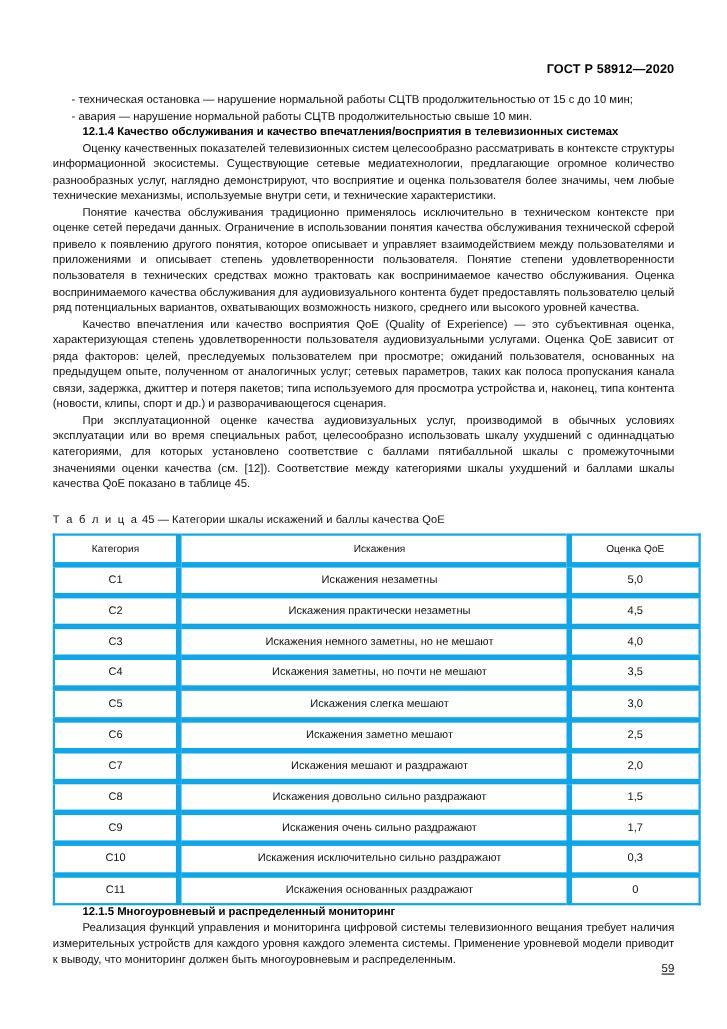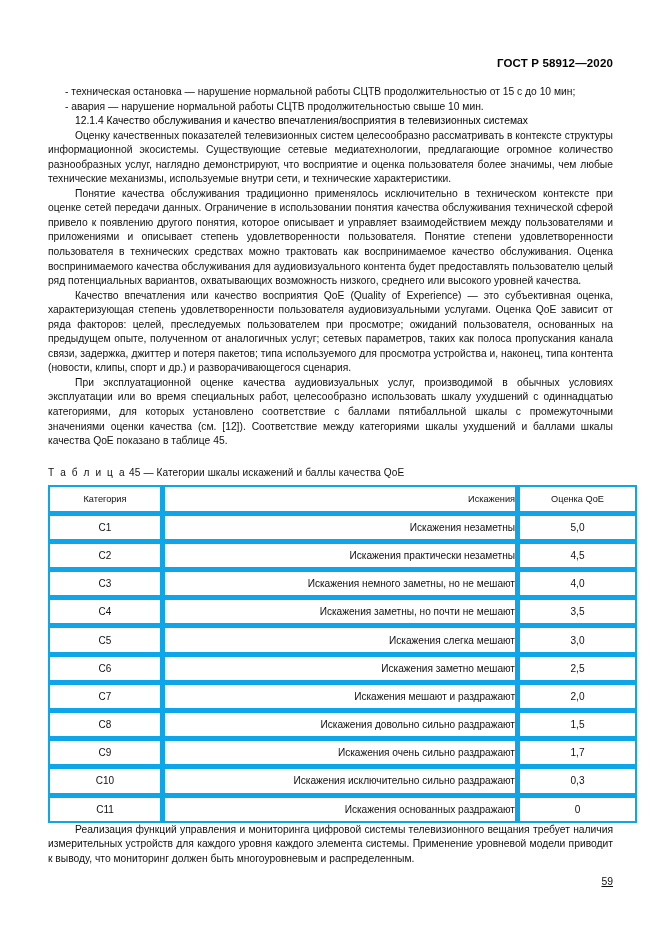--- a/index.html
+++ b/index.html
@@ -57,21 +57,21 @@
     hyphens: manual;
   }
   p.dash {
     text-indent: 17px;
   }
   p.ind {
     text-indent: 27px;
   }
   p.head {
     text-indent: 27px;
-    font-weight: normal;
+    font-weight: bold;
     margin: 0;
     font-size: 10.3px;
     line-height: 14.55px;
     color: #000;
   }
   .gap-head {
     margin-top: 15px;
   }
 
   
@@ -101,21 +101,21 @@
   }
   table.qoe thead th {
     height: 24px;
     font-size: 9.2px;
     text-align: center;
   }
   table.qoe thead tr th {
     border-bottom-width: 2px;
   }
   table.qoe .c-cat { width: 110px; text-align: center; }
-  table.qoe .c-dist { width: 340px; text-align: right; padding-left: 10px; }
+  table.qoe .c-dist { width: 340px; text-align: center; padding-left: 10px; }
   table.qoe .c-score { width: 115px; text-align: center; }
   table.qoe tbody td.c-cat { font-size: 10px; }
   table.qoe tbody td.c-dist { font-size: 10.1px; }
   table.qoe tbody td.c-score { font-size: 10.1px; }
   table.qoe tbody tr:last-child td { border-bottom-width: 2px; }
   table.qoe thead th:first-child,
   table.qoe tbody td:first-child { border-left-width: 2px; }
   table.qoe thead th:last-child,
   table.qoe tbody td:last-child { border-right-width: 2px; }
   table.qoe thead tr:first-child th { border-top-width: 2px; }
@@ -216,20 +216,21 @@
             <td class="c-score">0,3</td>
           </tr>
           <tr>
             <td class="c-cat">С11</td>
             <td class="c-dist">Искажения основанных раздражают</td>
             <td class="c-score">0</td>
           </tr>
         </tbody>
       </table>
 
+      <p class="head gap-head">12.1.5 Многоуровневый и распределенный мониторинг</p>
       <p class="t ind">Реализация функций управления и мониторинга цифровой системы телевизионного вещания требует наличия измерительных устройств для каждого уровня каждого элемента системы. Примене­ние уровневой модели приводит к выводу, что мониторинг должен быть многоуровневым и распреде­ленным.</p>
 
     </div>
 
     <div class="folio">59</div>
 
   </div>
 </div>
 
 </body></html>

